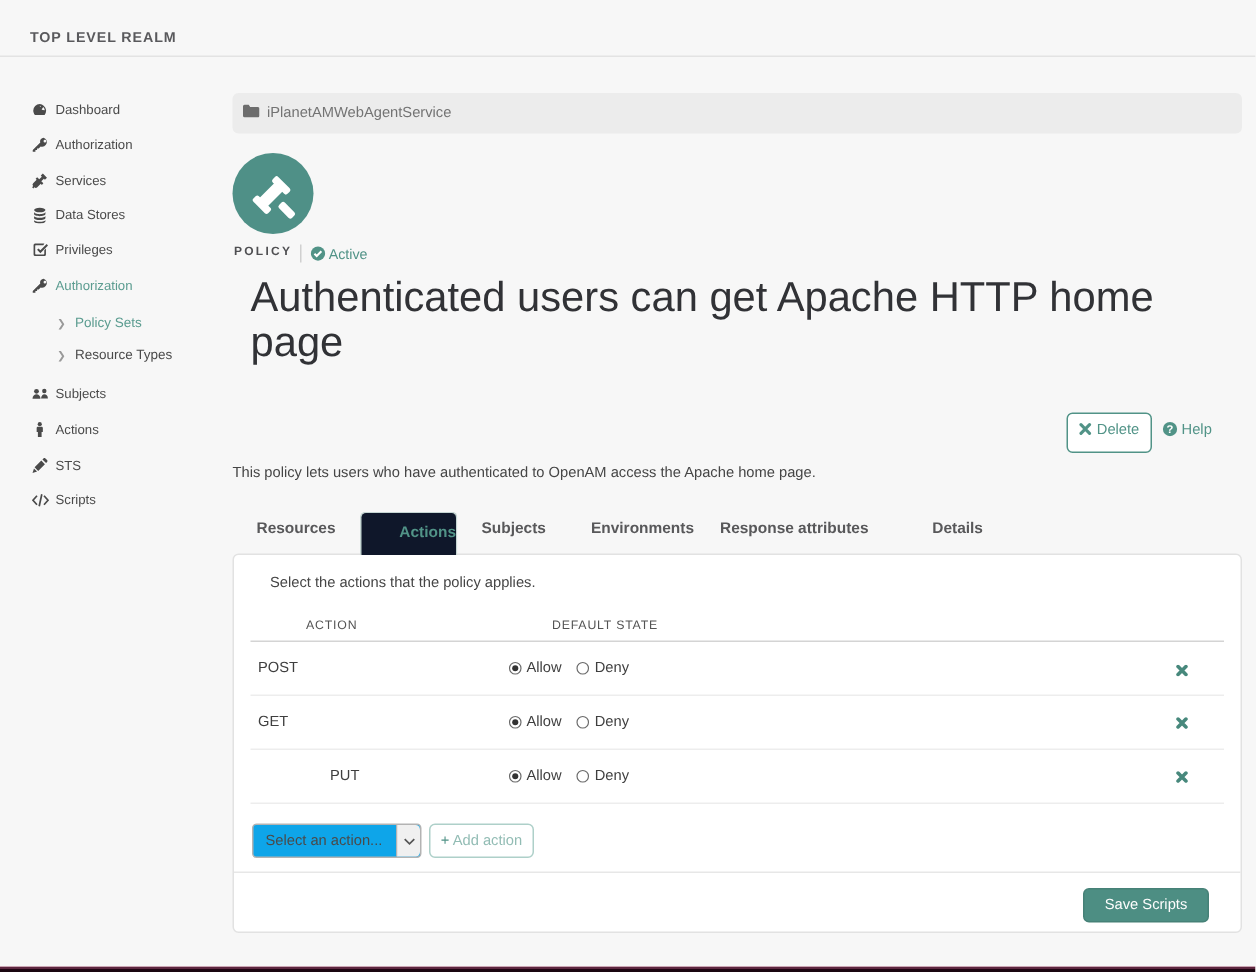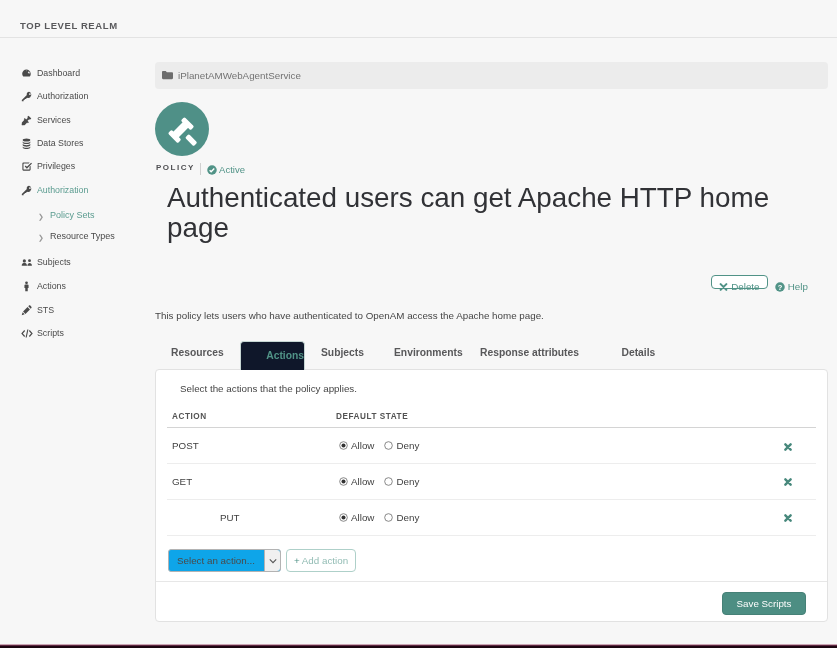--- a/index.html
+++ b/index.html
@@ -39,42 +39,42 @@
 #ptype { left:156px; top:163px; font-size:8px; font-weight:bold; color:#4f4f52; letter-spacing:1.5px; }
 #psep { left:200px; top:163px; width:1px; height:11.5px; background:#d0d0d0; }
 #active { left:207px; top:164px; font-size:9.5px; color:#519387; }
 #h1 {
   left:153px; top:183px;
   font-size:27.8px; color:#313236; line-height:29.5px;
   font-weight:normal;
   margin-left:14px;
 }
 #btndelete {
-  left:711px; top:275px; width:57px; height:14px;
+  left:711px; top:275px; width:57px; height:27px;
   background:#fff; border:1px solid #519387; border-radius:4px;
   color:#519387; font-size:9.8px; line-height:21px; text-align:center;
 }
 #help { left:775px; top:281px; font-size:9.8px; color:#519387; }
 #desc { left:155px; top:310px; font-size:9.8px; color:#454545; }
 
 .tab { top:346.5px; font-size:10.3px; font-weight:bold; color:#58585a; }
 #tabactive {
   left:240px; top:341px; width:65px; height:29px;
   background:#0f172a; border:1px solid #c6d6d3; border-bottom:0;
   border-radius:4px 4px 0 0;
   color:#519387; font-size:10.3px; font-weight:bold;
   text-align:right; line-height:28px; z-index:3;
 }
 
 #panel {
   left:155px; top:369px; width:673px; height:253px;
   background:#fff; border:1px solid #e2e2e2; border-radius:4px;
 }
 #selecttext { left:180px; top:383px; font-size:9.8px; color:#454545; }
-.th { top:411.5px; font-size:8.2px; font-weight:bold; color:#535353; letter-spacing:0.55px; }
+.th { top:411.5px; font-size:8.2px; font-weight:normal; color:#535353; letter-spacing:0.55px;margin-left:32px; }
 #thline { left:167px; top:427px; width:649px; height:1px; background:#d4d4d4; }
 .rowline { left:167px; width:649px; height:1px; background:#ededed; }
 .action { left:172px; font-size:9.8px; color:#3f3f3f; height:12px; line-height:12px; }
 .rlabel { font-size:9.8px; color:#3f3f3f; height:12px; line-height:12px; }
 .radio { width:9px; height:9px; }
 .xbtn { left:783.5px; width:8px; height:8px; } .xbtn svg { display:block; }
 
 #selbox {
   left:168px; top:549px; width:113px; height:23px;
   background:#0ea5e9; border:1px solid #b3b3b3; border-radius:3px;

